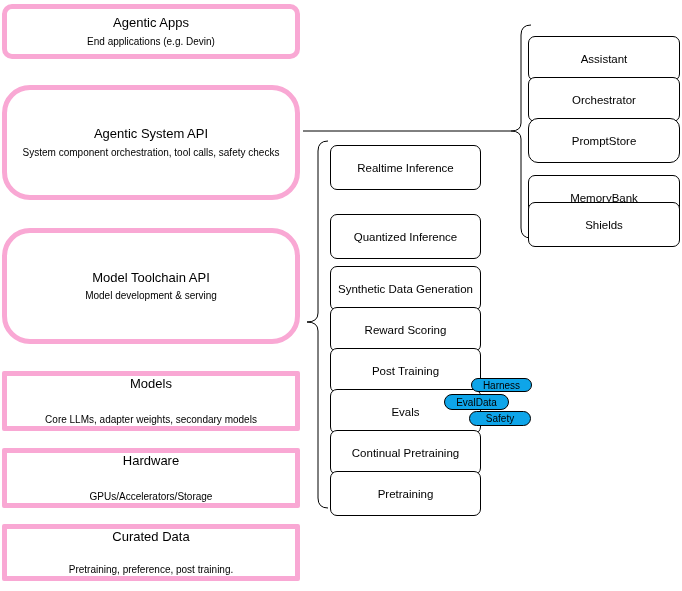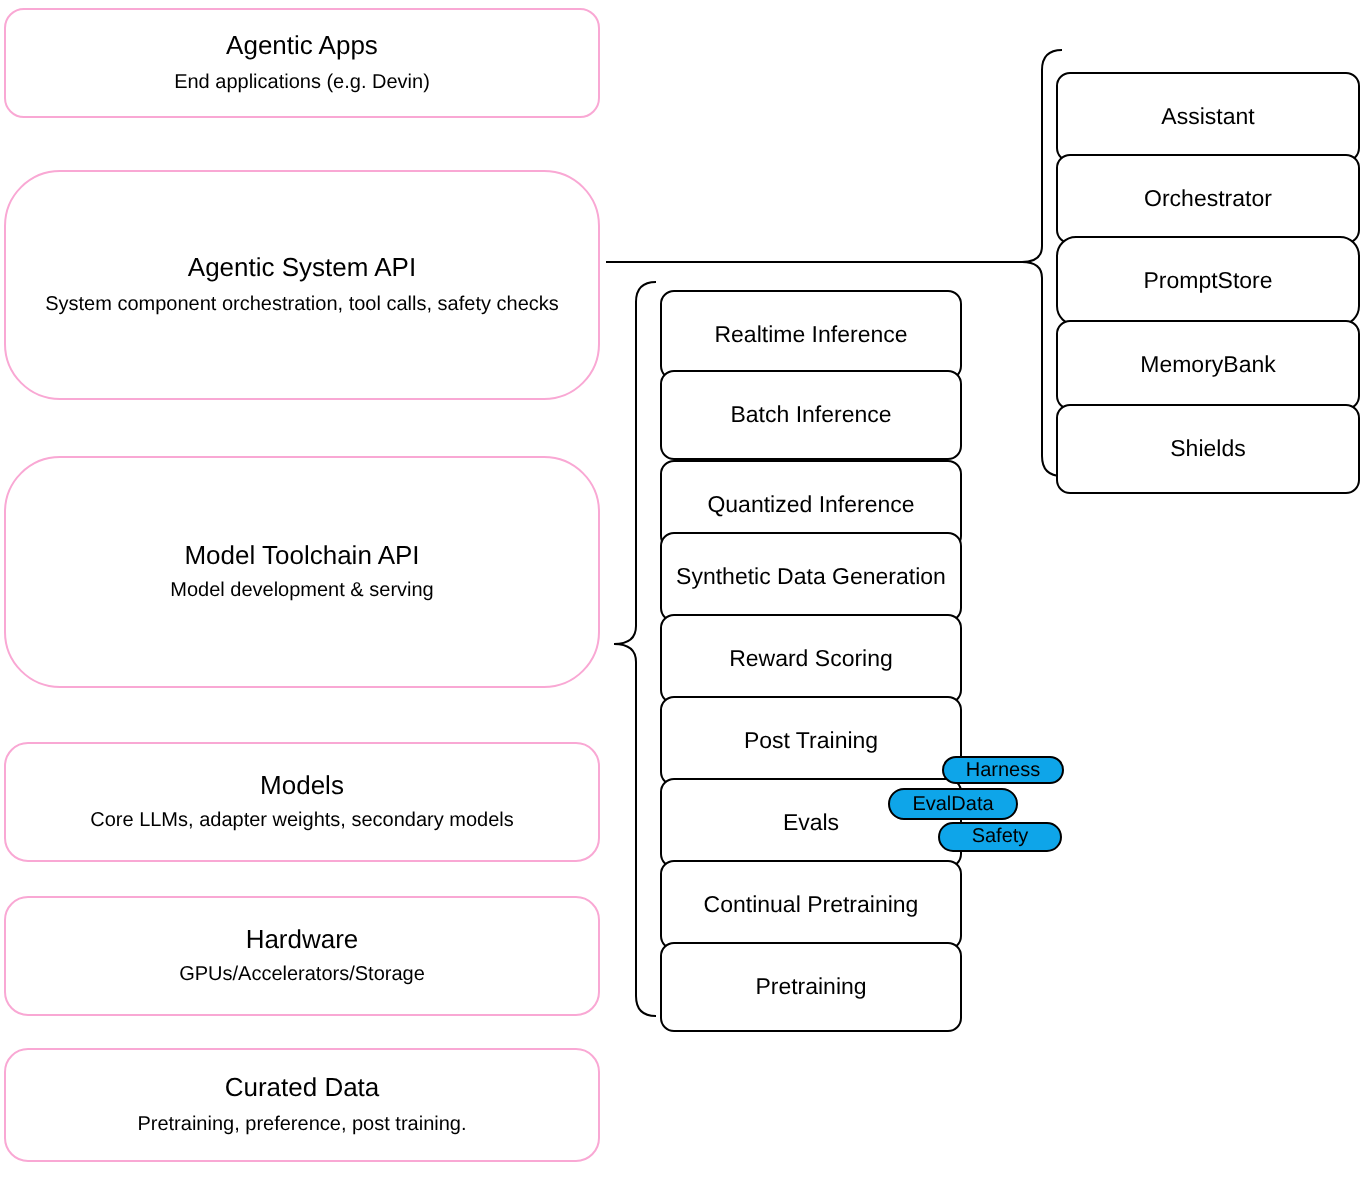--- a/index.html
+++ b/index.html
@@ -15,34 +15,34 @@
   svg.connectors {
     position: absolute;
     left: 0; top: 0;
     width: 682px; height: 591px;
     z-index: 1;
   }
   .box {
     position: absolute;
     left: 2px;
     width: 298px;
-    border: 1px solid #f9a8d4;
+    border: 5px solid #f9a8d4;
     background: #ffffff;
     box-sizing: border-box;
     display: flex;
     flex-direction: column;
     align-items: center;
     justify-content: center;
     text-align: center;
     z-index: 2;
   }
   .box .title { font-size: 13px; line-height: 1.2; }
   .box .subtitle { font-size: 10px; line-height: 1.2; margin-top: 5px; padding: 0 8px; }
   .r-sm { border-radius: 10px; }
-  .r-md { border-radius: 12px; }
+  .r-md { border-radius: 2px; justify-content: space-between; }
   .r-lg { border-radius: 28px; }
   .item {
     position: absolute;
     left: 330px;
     width: 151px;
     height: 45px;
     border: 1px solid #000000;
     border-radius: 7px;
     background: #ffffff;
     box-sizing: border-box;
@@ -105,32 +105,31 @@
     <div class="title">Hardware</div>
     <div class="subtitle">GPUs/Accelerators/Storage</div>
   </div>
 
   <div class="box r-md" style="top:504px;height:57px;margin-top:20px;">
     <div class="title">Curated Data</div>
     <div class="subtitle">Pretraining, preference, post training.</div>
   </div>
 
   <div class="item" style="top:145px;">Realtime Inference</div>
-  <div class="item" style="top:185px;">Batch Inference</div>
-  <div class="item" style="top:214px;margin-top:16px;">Quantized Inference</div>
+  <div class="item" style="top:214px;">Quantized Inference</div>
   <div class="item" style="top:266px;">Synthetic Data Generation</div>
   <div class="item" style="top:307px;">Reward Scoring</div>
   <div class="item" style="top:348px;">Post Training</div>
   <div class="item" style="top:389px;">Evals</div>
   <div class="item" style="top:430px;">Continual Pretraining</div>
   <div class="item" style="top:471px;">Pretraining</div>
 
   <div class="pill" style="left:471px;top:378px;width:61px;height:14px;">Harness</div>
   <div class="pill" style="left:444px;top:394px;width:65px;height:16px;">EvalData</div>
   <div class="pill" style="left:469px;top:411px;width:62px;height:15px;">Safety</div>
 
   <div class="item sys" style="top:36px;">Assistant</div>
   <div class="item sys" style="top:77px;">Orchestrator</div>
   <div class="item sys" style="top:118px;border-radius:10px;">PromptStore</div>
-  <div class="item sys" style="top:160px;">MemoryBank</div>
+  <div class="item sys" style="top:175px;">MemoryBank</div>
   <div class="item sys" style="top:202px;">Shields</div>
 
 </div>
 
 </body></html>

